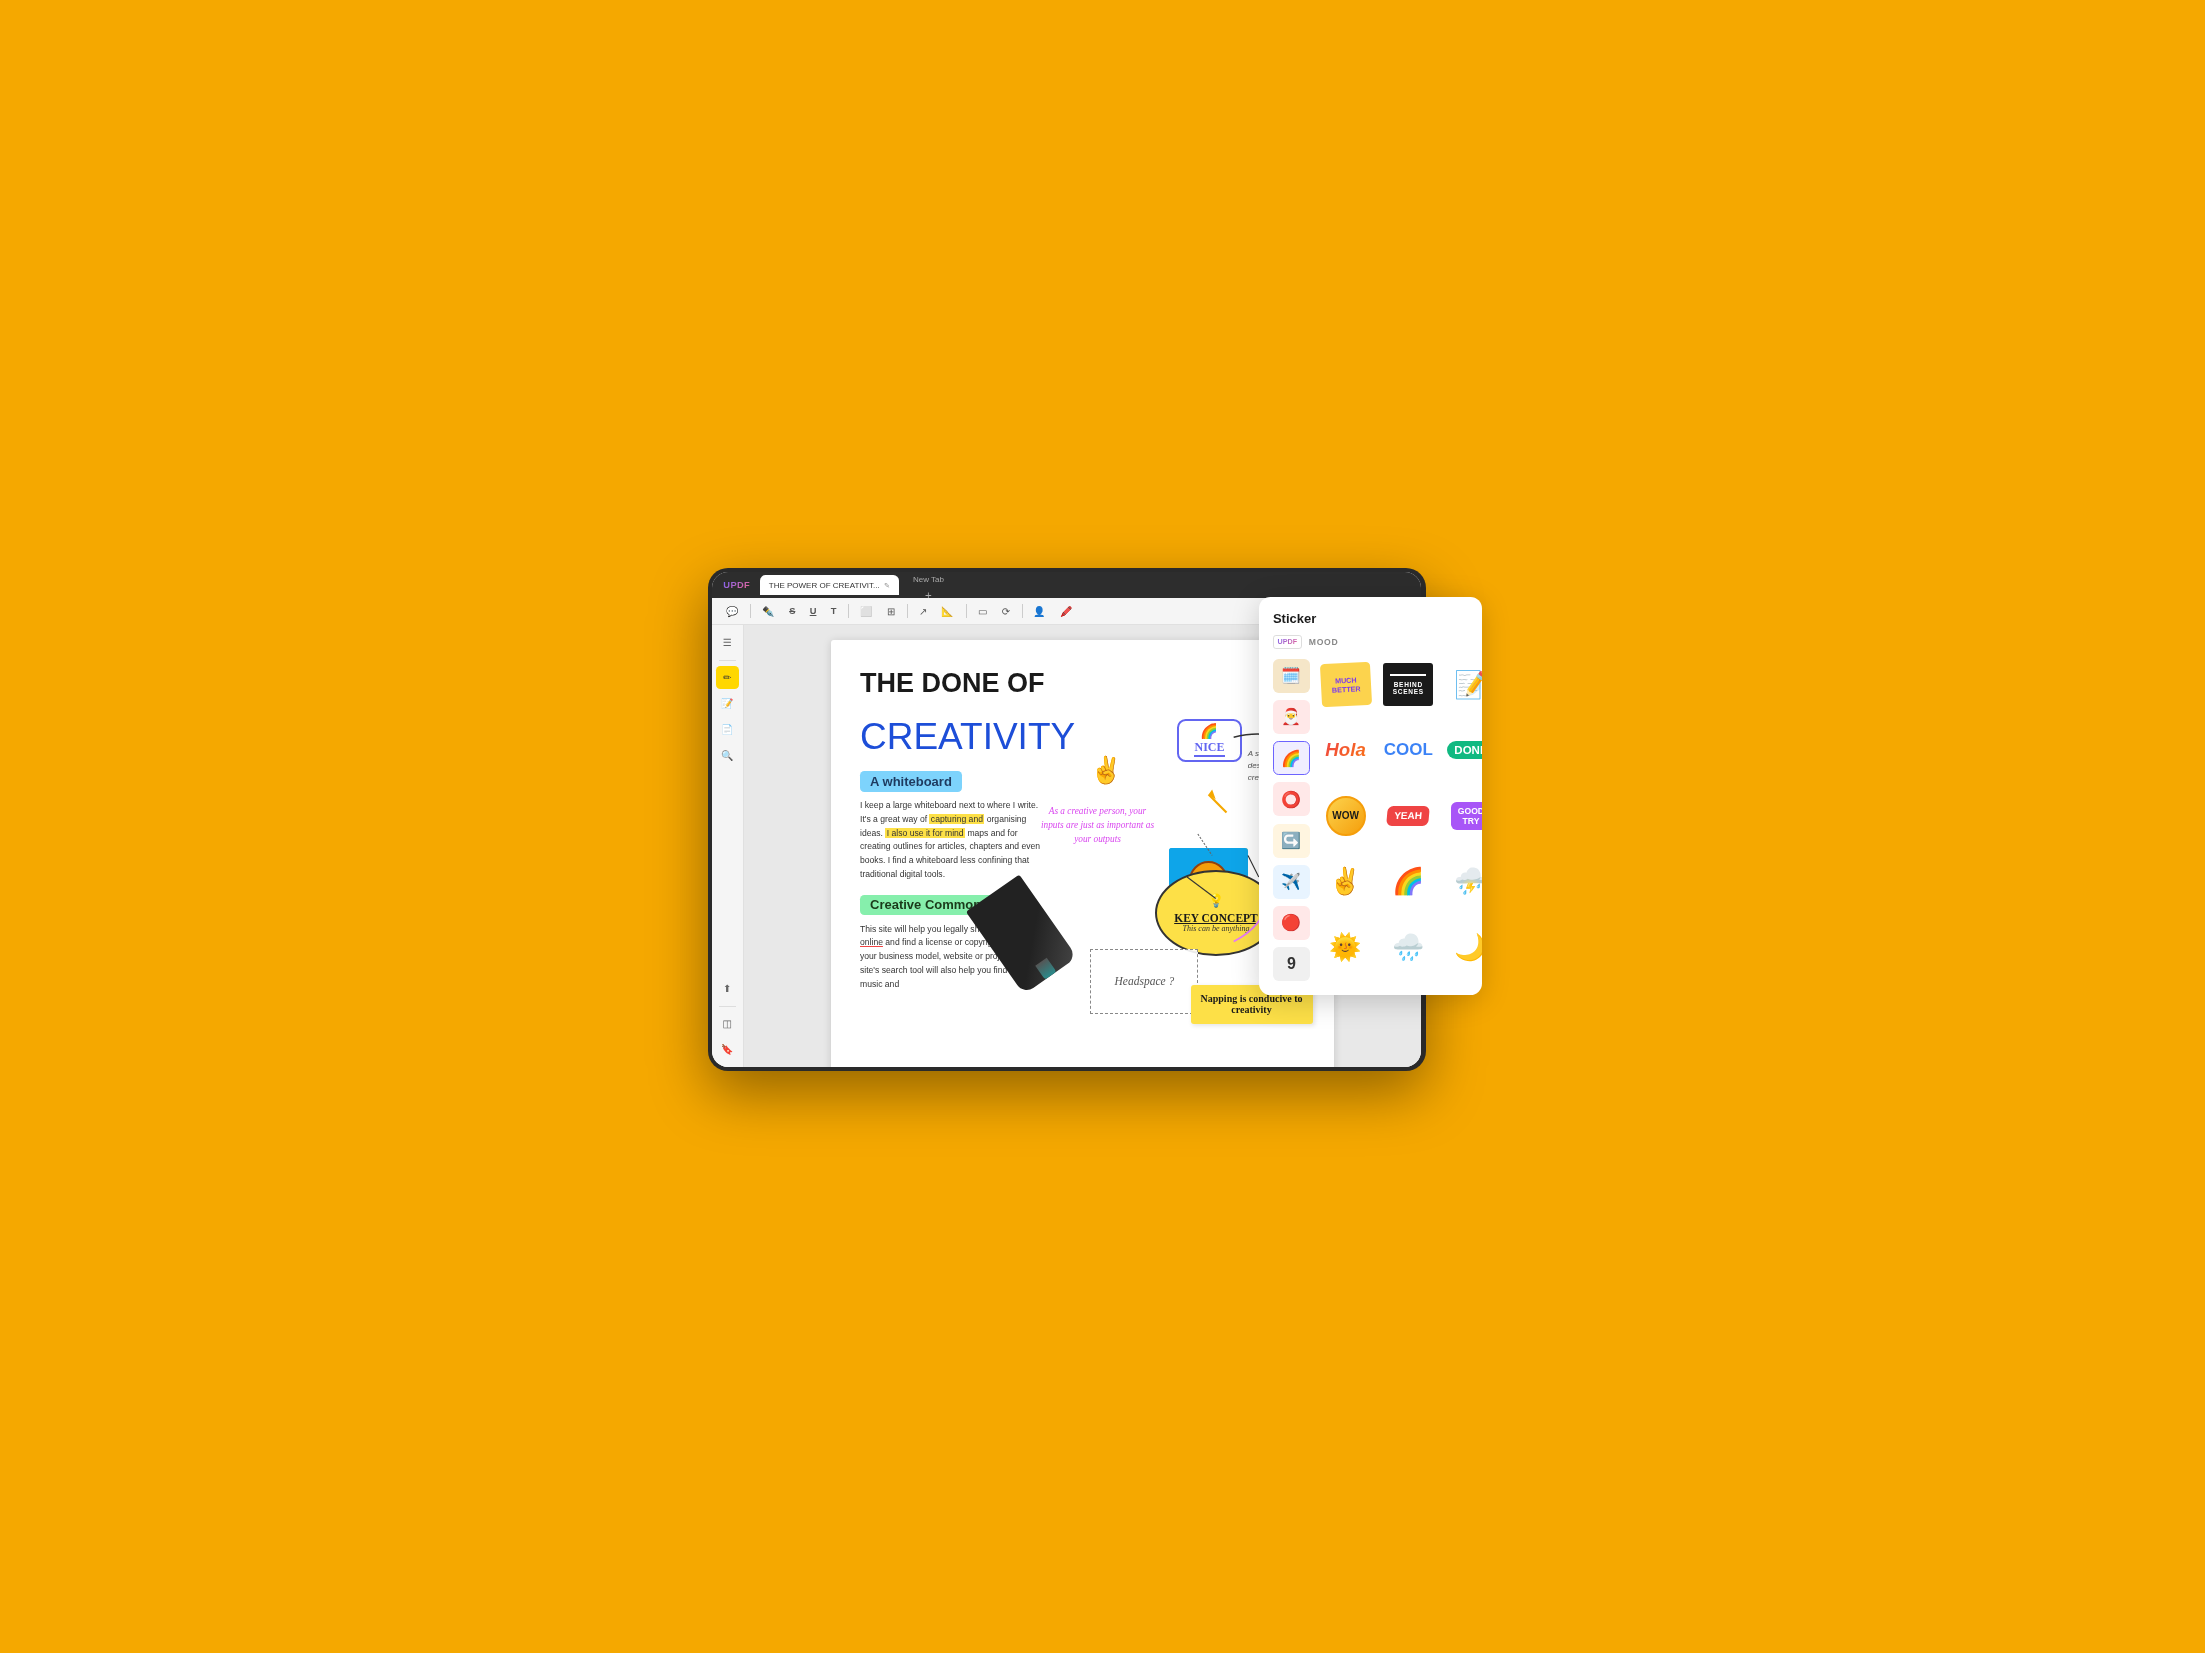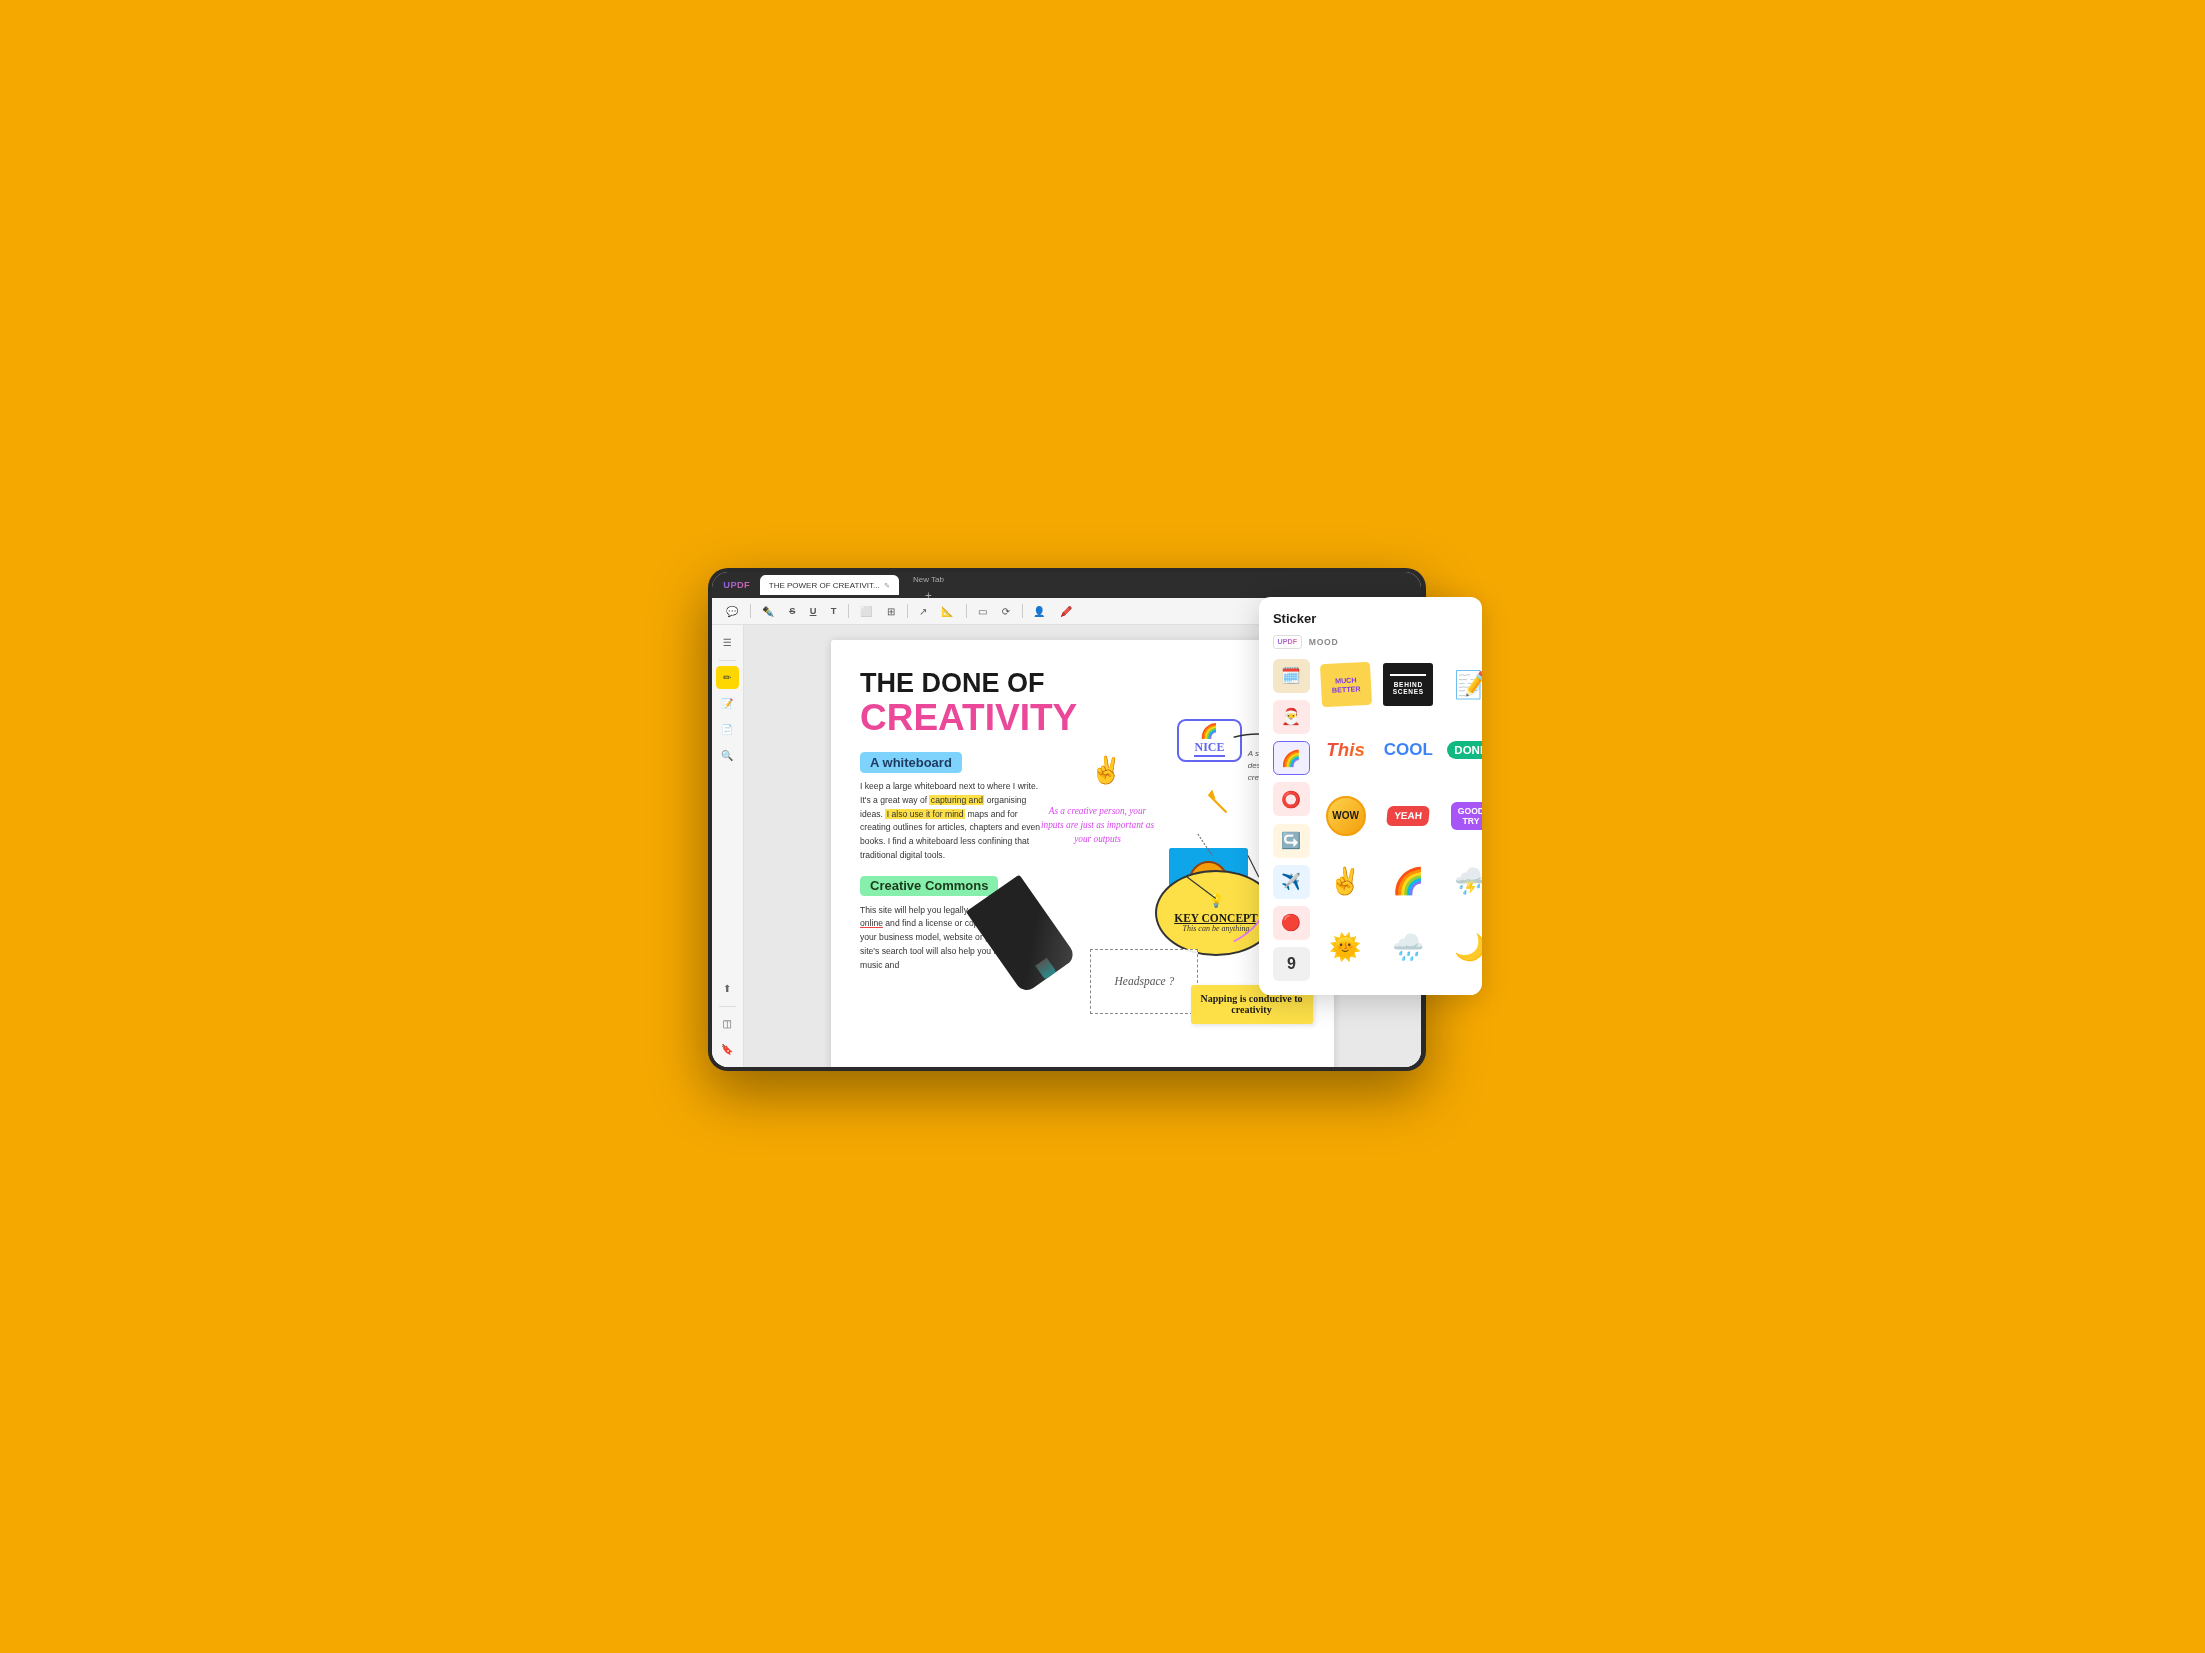--- a/index.html
+++ b/index.html
@@ -167,24 +167,25 @@
     }
     .doc-title-line1 {
       font-size: 27px;
       font-weight: 900;
       color: #1a1a1a;
       line-height: 1.1;
       font-family: 'Arial Black', sans-serif;
     }
     .doc-title-line2 {
       font-size: 37px;
-      font-weight: 700;
-      color: #ec4899;
+      font-weight: 400;
+      color: #1d4ed8;
       line-height: 1.1;
       font-family: 'Arial Black', sans-serif;
+      margin-top: 19px;
     }
     .section-heading {
       display: inline-block;
       background: #7dd3fc;
       color: #1e3a5f;
       font-size: 13px;
       font-weight: 600;
       padding: 2.9px 10px;
       border-radius: 4.3px;
       margin: 13px 0 7.2px 0;
@@ -734,21 +735,21 @@
             <div style="border-top:2.2px solid #fff;width:36px;height:4.3px;margin-bottom:2.9px;"></div>
             <div>BEHIND</div>
             <div>SCENES</div>
           </div>
         </div>
         <div class="sticker-item">
           <span class="s-notepad">📝</span>
         </div>
 
         <div class="sticker-item">
-          <div class="s-hola">This</div>
+          <div class="s-hola">Hola</div>
         </div>
         <div class="sticker-item">
           <div class="s-cool">COOL</div>
         </div>
         <div class="sticker-item">
           <div class="s-done">DONE</div>
         </div>
 
         <div class="sticker-item">
           <div class="s-wow">WOW</div>

